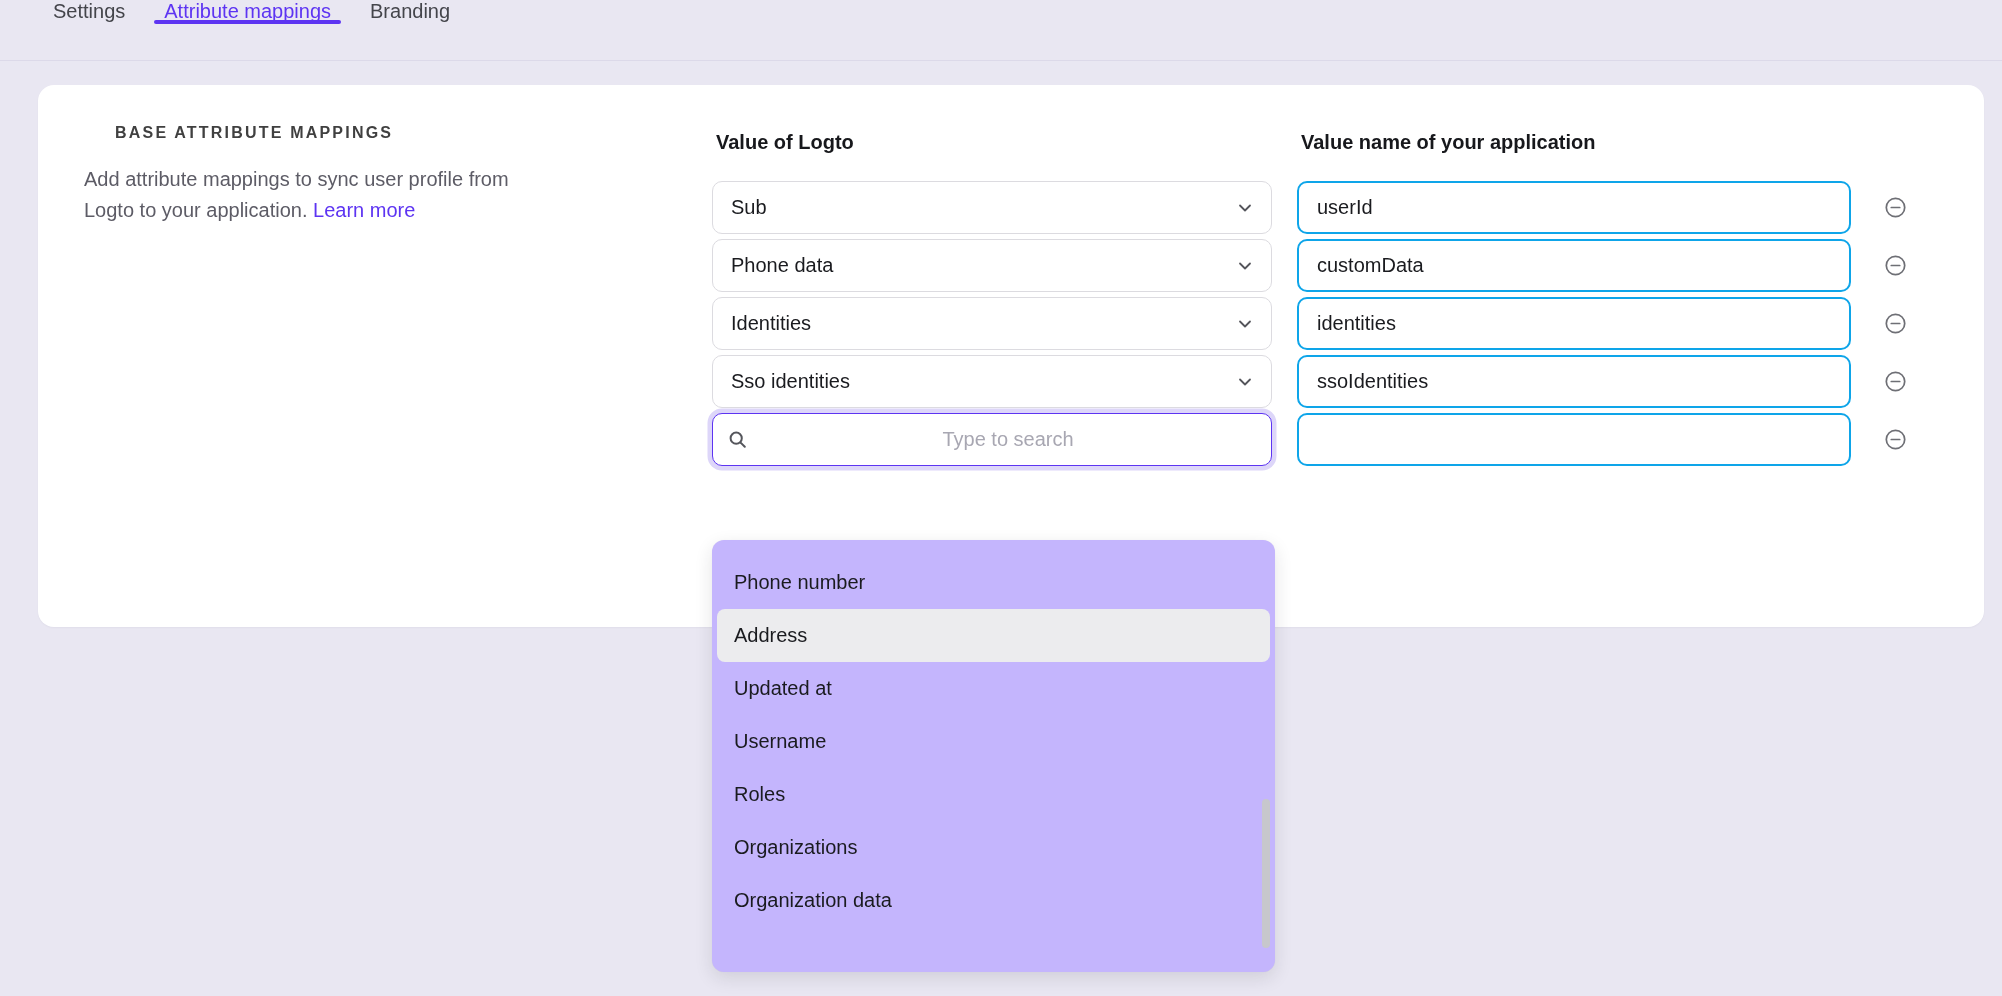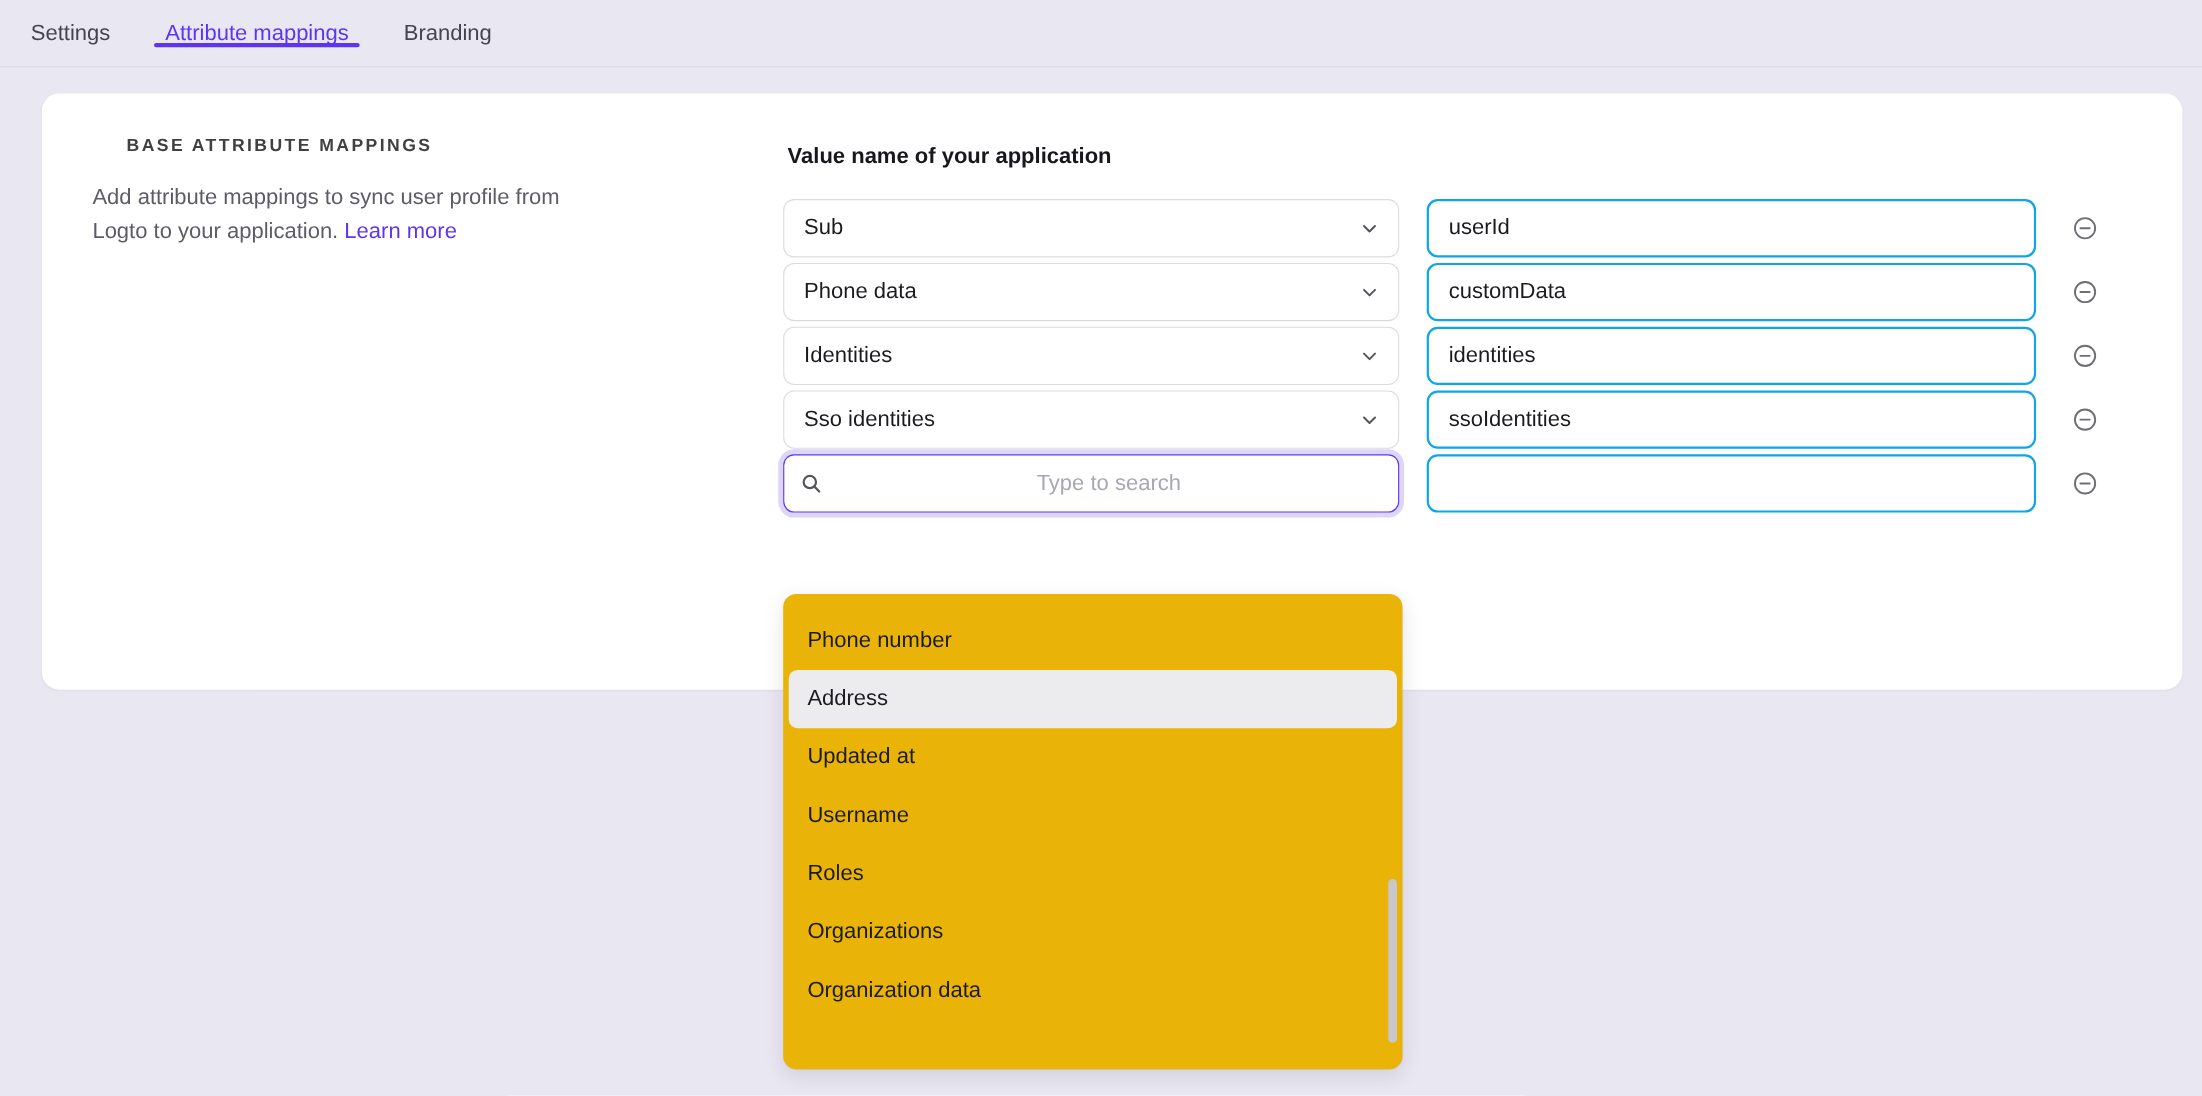--- a/index.html
+++ b/index.html
@@ -10,22 +10,22 @@
     position: relative;
     overflow: hidden;
     color: #1a1b1f;
   }
 
   
   .tabbar {
     position: absolute; top: 0; left: 0; right: 0;
     height: 61px;
     border-bottom: 1px solid #dcd9e9;
-    display: flex; align-items: center;
-    padding-left: 18px; gap: 30px;
+    display: flex; align-items: flex-start;
+    padding-left: 43px; gap: 19px;
     box-sizing: border-box;
   }
   .tab {
     display: flex; align-items: center;
     padding: 0 10px;
     font-size: 20px; color: #44454b;
     position: relative; cursor: pointer;
     white-space: nowrap;
   }
   .tab-active { color: #5d34f2; font-weight: 500; }
@@ -102,21 +102,21 @@
     font-family: "Liberation Sans", sans-serif;
     background: transparent;
     text-align: center;
   }
   .search-input::placeholder { color: #a8a7b2; }
 
   
   .dropdown-panel {
     position: absolute; left: 712px; top: 540px;
     width: 563px; height: 432px; box-sizing: border-box;
-    background: #eab308; border-radius: 12px;
+    background: #c4b5fd; border-radius: 12px;
     box-shadow: 0 6px 18px rgba(31, 35, 41, 0.12), 0 0 1px rgba(0,0,0,0.06);
     padding-top: 16px;
     overflow: hidden; z-index: 10;
   }
   .dropdown-item {
     height: 53px; margin: 0 5px; padding: 0 17px;
     display: flex; align-items: center;
     font-size: 20px; color: #1a1b1f;
     border-radius: 8px; cursor: pointer;
     box-sizing: border-box;
@@ -141,20 +141,21 @@
 
 <div class="section-info">
   <div class="section-title">BASE ATTRIBUTE MAPPINGS</div>
   <div class="section-desc">
     <span>Add attribute mappings to sync user profile from Logto to your application.</span>
     <a class="learn-more">Learn more</a>
   </div>
 </div>
 
 <div class="col-headers">
+  <div class="col-header-logto">Value of Logto</div>
   <div class="col-header-app">Value name of your application</div>
 </div>
 
 <div class="rows">
 
   <div class="map-row">
     <div class="select-box" role="combobox">
       <span>Sub</span>
       <svg class="chevron" viewBox="0 0 20 20">
         <polyline points="5,7.5 10,12.5 15,7.5" fill="none" stroke="#54555b" stroke-width="1.8" stroke-linecap="round" stroke-linejoin="round"></polyline>

